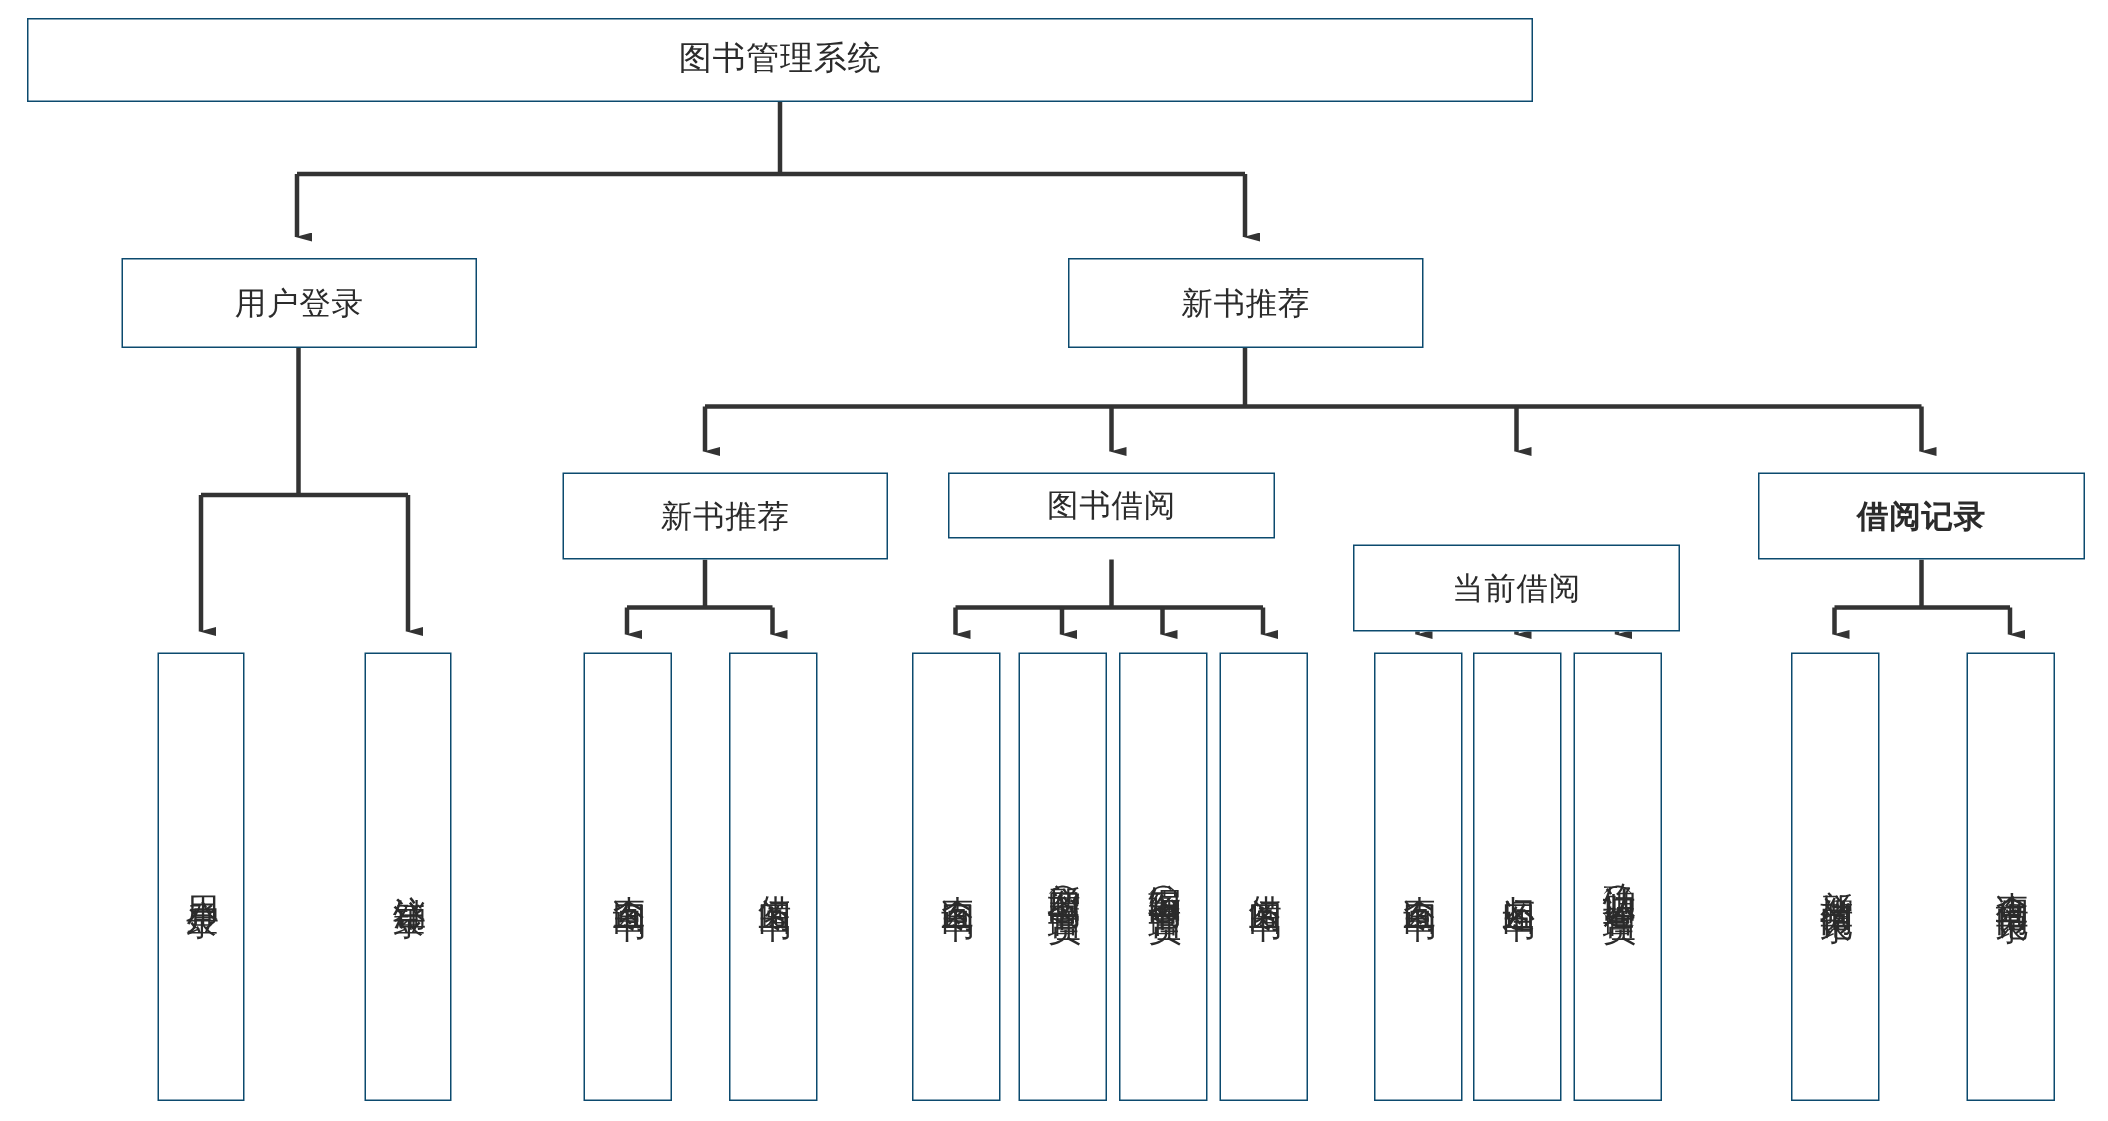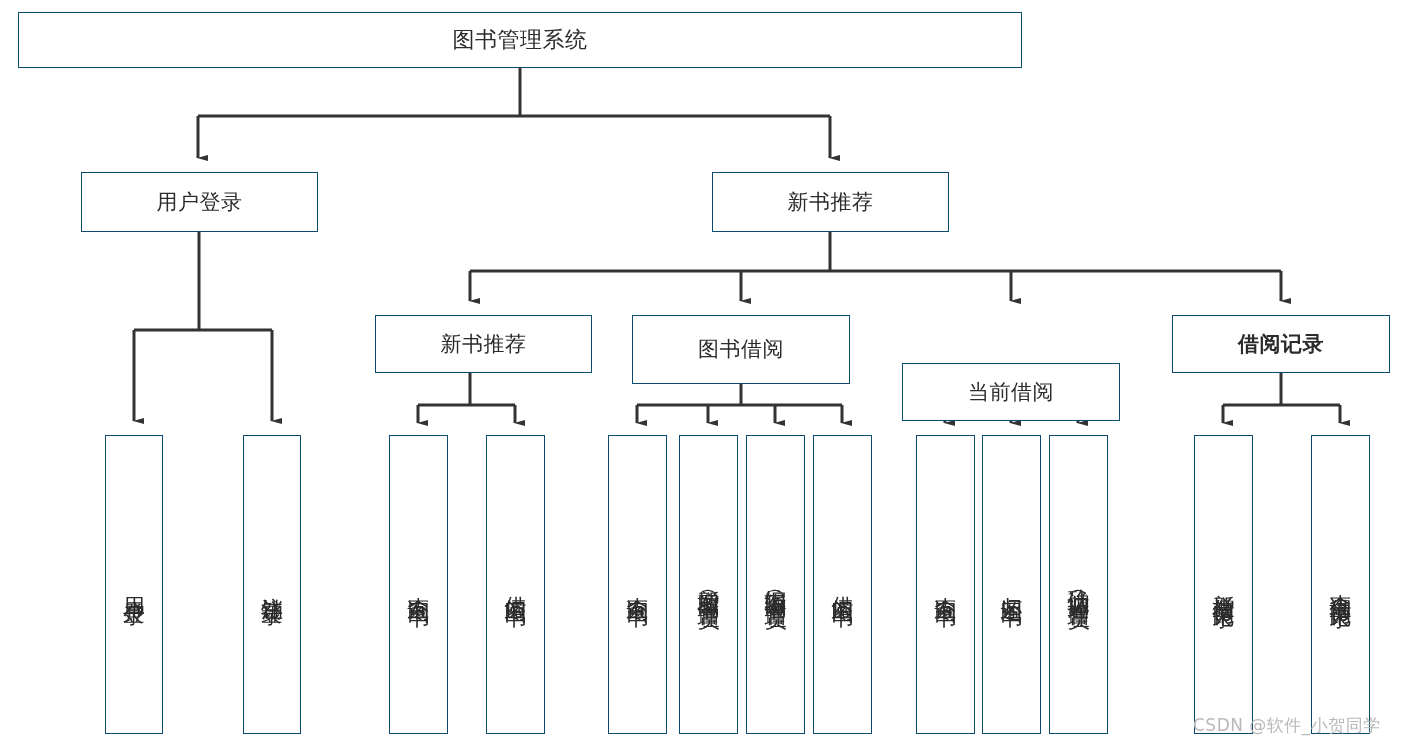--- a/index.html
+++ b/index.html
@@ -133,21 +133,21 @@
   <div class="node horiz" id="node-user-login" style="left:81px; top:172px; width:237px; height:60px;">
     <span class="node-label">用户登录</span>
   </div>
   <div class="node horiz" id="node-book-manage" style="left:712px; top:172px; width:237px; height:60px;">
     <span class="node-label">新书推荐</span>
   </div>
 
   <div class="node horiz" id="node-new-book-recommend" style="left:375px; top:315px; width:217px; height:58px;">
     <span class="node-label">新书推荐</span>
   </div>
-  <div class="node horiz" id="node-book-borrow" style="left:632px; top:315px; width:218px; height:69px;">
+  <div class="node horiz" id="node-book-borrow" style="left:632px; top:315px; width:218px; height:44px;">
     <span class="node-label">图书借阅</span>
   </div>
   <div class="node horiz" id="node-current-borrow" style="left:902px; top:315px; width:218px; height:58px;margin-top:48px;">
     <span class="node-label">当前借阅</span>
   </div>
   <div class="node horiz" id="node-borrow-record" style="left:1172px; top:315px; width:218px; height:58px;font-weight:bold;">
     <span class="node-label">借阅记录</span>
   </div>
 
   <div class="node vert" style="left:105px; top:435px; width:58px; height:299px;">
@@ -187,15 +187,14 @@
     <span class="node-label">确认归还（管理员）</span>
   </div>
 
   <div class="node vert" style="left:1194px; top:435px; width:59px; height:299px;">
     <span class="node-label">新增借阅记录</span>
   </div>
   <div class="node vert" style="left:1311px; top:435px; width:59px; height:299px;">
     <span class="node-label">查询借阅记录</span>
   </div>
 
-  <div id="watermark">CSDN @软件_小贺同学</div>
 
 </div>
 
 </body></html>

